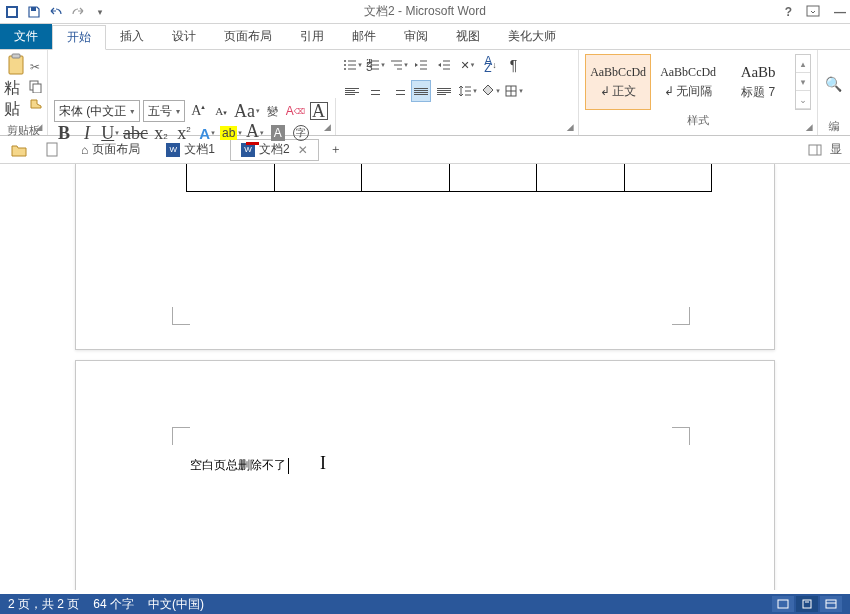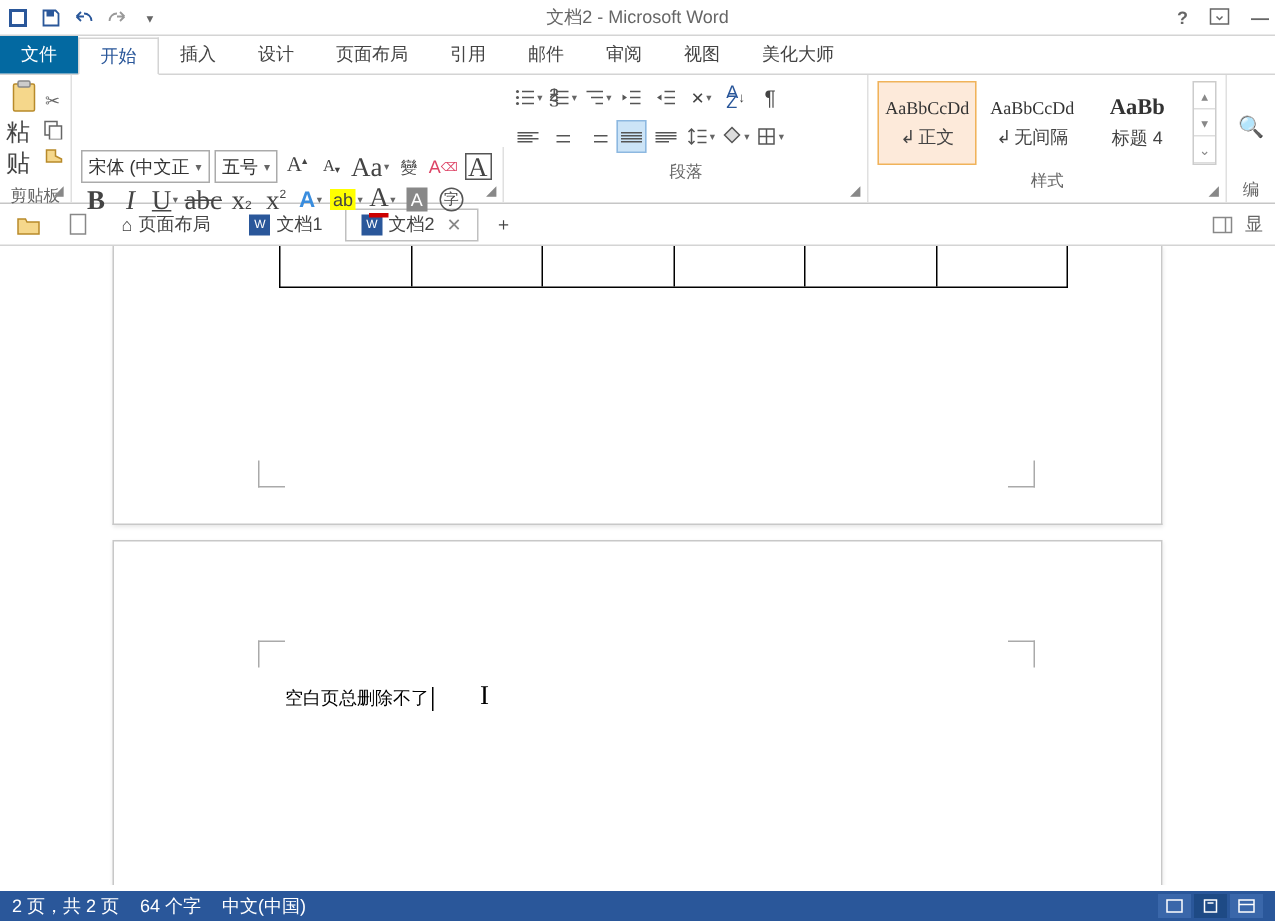--- a/index.html
+++ b/index.html
@@ -46,21 +46,21 @@
 .align-active { background:#cce4f7; border:1px solid #8db8e0; }
 
 .sort-ico { display:flex; flex-direction:column; font-size:8px; line-height:7px; color:#2a579a; }
 
 .styles { flex:1; }
 .styles-gallery { display:flex; align-items:flex-start; height:58px; gap:4px; padding:2px; }
 .style-item { width:66px; height:56px; border:1px solid transparent; display:flex; flex-direction:column; align-items:center; justify-content:center; gap:3px; }
 .style-item.sel { border:1px solid #f0b35a; background:#fdeada; }
 .style-item .preview { font-family:"SimSun"; color:#333; font-size:12px; }
 .style-item .name { font-size:11px; color:#444; display:flex; align-items:center; gap:2px; }
-.style-item .big { font-size:15px; font-weight:bold; }
+.style-item .big { font-size:15px; font-weight:normal; }
 .style-scroll { width:16px; height:56px; border:1px solid #ccc; display:flex; flex-direction:column; }
 .style-scroll div { flex:1; display:flex; align-items:center; justify-content:center; color:#888; font-size:9px; border-bottom:1px solid #ddd; }
 
 .editing { width:32px; border-right:none; }
 
 
 .doctabs { height:28px; border-bottom:1px solid #d4d4d4; display:flex; align-items:center; padding-left:4px; gap:4px; }
 .doctab { height:22px; display:flex; align-items:center; gap:4px; padding:0 10px; color:#444; border:1px solid transparent; }
 .doctab.ico-only { padding:0 6px; }
 .doctab.active { border:1px solid #c0c0c0; background:#fff; }
@@ -378,21 +378,20 @@
         </div>
       <div class="btn">
           <svg width="14" height="14">
             <rect x="2" y="2" width="10" height="10" fill="none" stroke="#555"></rect>
             <line x1="2" y1="7" x2="12" y2="7" stroke="#555"></line>
             <line x1="7" y1="2" x2="7" y2="12" stroke="#555"></line>
           </svg>
           <span class="caret">▾</span>
         </div>
     </div>
-    <div class="label">段落</div>
     <div class="launcher">◢</div>
   </div>
 
   <div class="group styles">
     <div class="styles-gallery">
       <div class="style-item sel">
         <div class="preview">AaBbCcDd</div>
         <div class="name">
             <span>↲</span>
             <span>正文</span>
@@ -401,21 +400,21 @@
       <div class="style-item">
         <div class="preview">AaBbCcDd</div>
         <div class="name">
             <span>↲</span>
             <span>无间隔</span>
           </div>
       </div>
       <div class="style-item">
         <div class="preview big">AaBb</div>
         <div class="name">
-            <span>标题 4</span>
+            <span>标题 7</span>
           </div>
       </div>
       <div class="style-scroll">
           <div>▴</div>
           <div>▾</div>
           <div>⌄</div>
         </div>
     </div>
     <div class="label">样式</div>
     <div class="launcher">◢</div>

